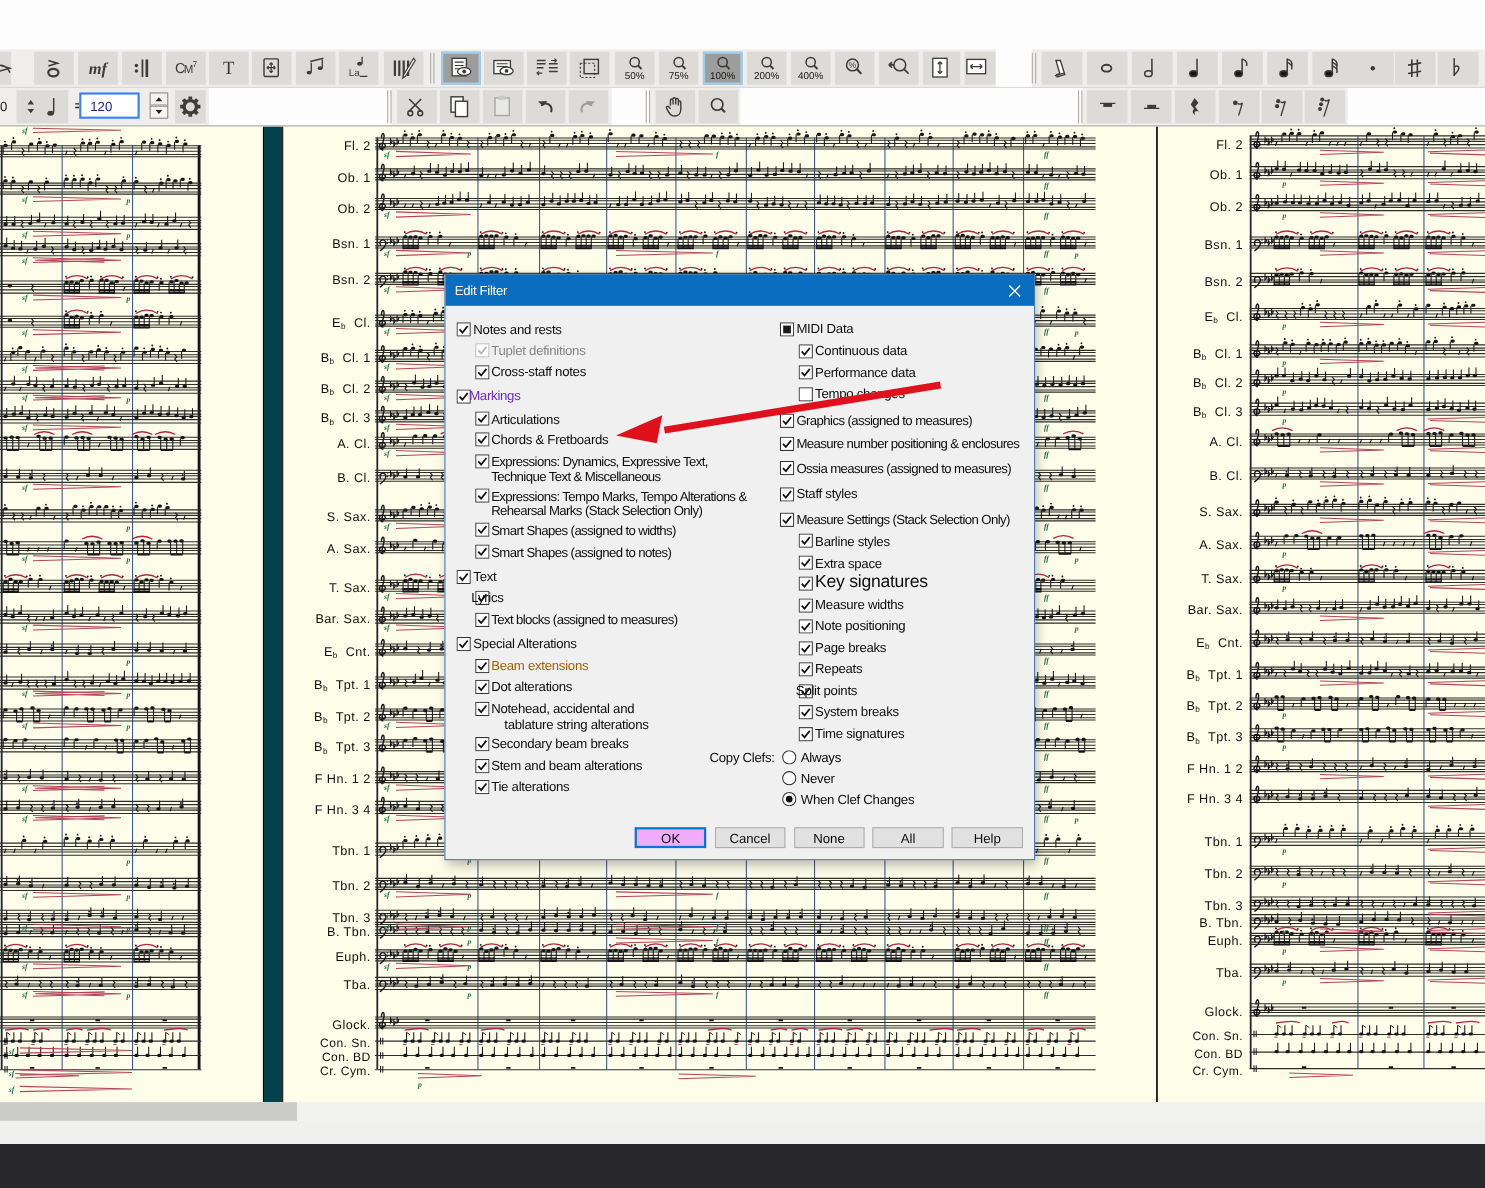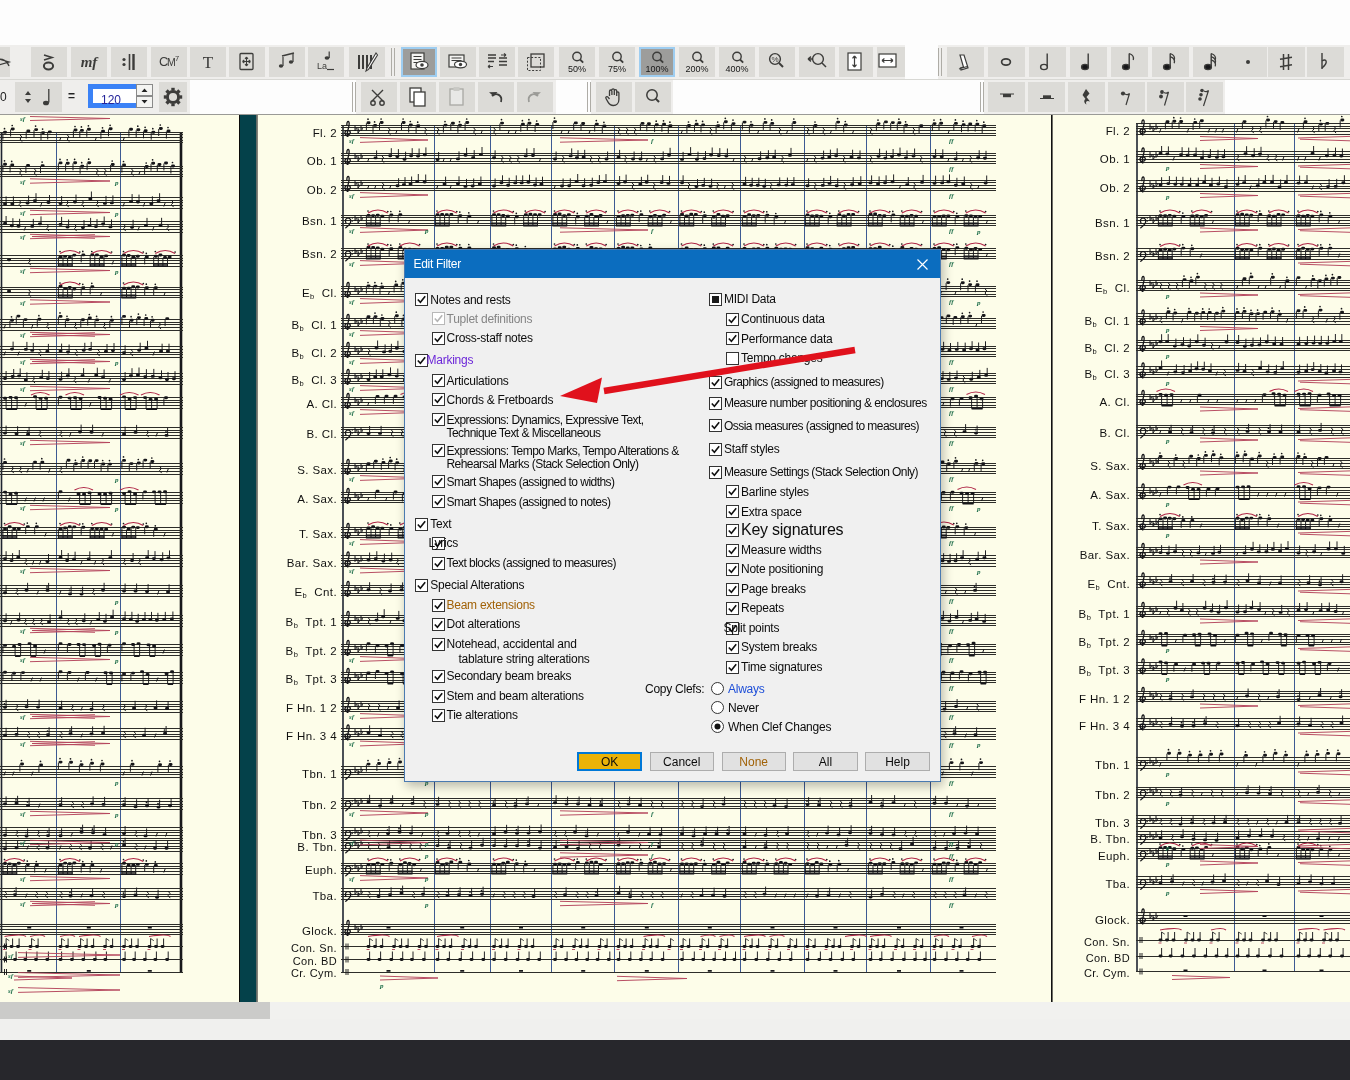--- a/index.html
+++ b/index.html
@@ -201,21 +201,21 @@
     <div style="position:absolute;left:0;top:80px;width:10px;height:34px;color:#222;font-size:12px;line-height:34px">0</div>
     <div style="position:absolute;left:15px;top:82px;width:47px;height:30px;background:#dcdbd7"></div>
     <svg style="position:absolute;left:18px;top:84px" width="26" height="26" viewBox="0 0 26 26">
       <path d="M7 11l3-4 3 4zM7 15l3 4 3-4z" fill="#3c3c3a"></path>
     </svg>
     <svg style="position:absolute;left:36px;top:84px" width="26" height="26" viewBox="0 0 26 26">
       <ellipse cx="10" cy="19" rx="3" ry="2.3" fill="#3c3c3a"></ellipse>
       <path d="M12.8 18.5V5" stroke="#3c3c3a" stroke-width="1.3"></path>
     </svg>
     <div style="position:absolute;left:68px;top:89px;font-size:12px;font-weight:bold;color:#222">=</div>
-    <div style="position:absolute;left:88px;top:84px;width:55px;height:24px;background:#fff;border:5px solid #3b82f6;box-sizing:border-box;font-size:12px;color:#24249a;padding:4px 0 0 8px">120</div>
+    <div style="position:absolute;left:72px;top:84px;width:55px;height:24px;background:#fff;border:2px solid #3b82f6;box-sizing:border-box;font-size:12px;color:#24249a;padding:4px 0 0 8px">120</div>
     <div style="position:absolute;left:136px;top:84px;width:17px;height:12px;background:#f4f4f2;border:1px solid #8a8a8a;box-sizing:border-box"></div>
     <div style="position:absolute;left:136px;top:96px;width:17px;height:12px;background:#f4f4f2;border:1px solid #8a8a8a;box-sizing:border-box"></div>
     <svg style="position:absolute;left:136px;top:84px" width="17" height="24" viewBox="0 0 17 24">
       <path d="M5.5 8l3-3.6L11.5 8zM5.5 16l3 3.6 3-3.6z" fill="#222"></path>
     </svg>
     <div style="position:absolute;left:159px;top:82px;width:28px;height:30px;background:#dcdbd7"></div>
     <svg style="position:absolute;left:160px;top:84px" width="26" height="26" viewBox="0 0 26 26">
       <circle cx="13" cy="13" r="5.6" fill="none" stroke="#3c3c3a" stroke-width="3"></circle>
       <path d="M19.5 13.0L22.2 13.0" stroke="#3c3c3a" stroke-width="3.4"></path>
       <path d="M17.6 17.6L19.5 19.5" stroke="#3c3c3a" stroke-width="3.4"></path>
@@ -746,33 +746,33 @@
     <div style="position:absolute;left:336.5px;top:397px;transform:translateY(-50%);color:#0c0c0c;font-size:12px;letter-spacing:-0.25px;white-space:nowrap">System breaks</div>
     <svg style="position:absolute;left:321.5px;top:410.5px" width="13" height="13">
       <rect x="0.5" y="0.5" width="12" height="12" fill="#fff" stroke="#333"></rect>
       <path d="M2.8 6.5l2.6 2.8 4.8-6" stroke="#111" stroke-width="1.6" fill="none"></path>
     </svg>
     <div style="position:absolute;left:336.5px;top:417px;transform:translateY(-50%);color:#0c0c0c;font-size:12px;letter-spacing:-0.25px;white-space:nowrap">Time signatures</div>
     <div style="position:absolute;left:240.5px;top:438.5px;transform:translateY(-50%);font-size:12px;letter-spacing:-0.25px;color:#0c0c0c">Copy Clefs:</div>
     <svg style="position:absolute;left:306.5px;top:432px" width="13" height="13">
       <circle cx="6.5" cy="6.5" r="6" fill="#fff" stroke="#333"></circle>
     </svg>
-    <div style="position:absolute;left:323.5px;top:438.5px;transform:translateY(-50%);font-size:12px;letter-spacing:-0.25px;color:#1d4ed8">Always</div>
+    <div style="position:absolute;left:323.5px;top:438.5px;transform:translateY(-50%);font-size:12px;letter-spacing:-0.25px;color:#000000">Always</div>
     <svg style="position:absolute;left:306.5px;top:451px" width="13" height="13">
       <circle cx="6.5" cy="6.5" r="6" fill="#fff" stroke="#333"></circle>
     </svg>
     <div style="position:absolute;left:323.5px;top:457.5px;transform:translateY(-50%);font-size:12px;letter-spacing:-0.25px;color:#0c0c0c">Never</div>
     <svg style="position:absolute;left:306.5px;top:470px" width="13" height="13">
       <circle cx="6.5" cy="6.5" r="6" fill="#fff" stroke="#333"></circle>
       <circle cx="6.5" cy="6.5" r="3" fill="#111"></circle>
     </svg>
     <div style="position:absolute;left:323.5px;top:476.5px;transform:translateY(-50%);font-size:12px;letter-spacing:-0.25px;color:#0c0c0c">When Clef Changes</div>
-    <div style="position:absolute;left:172.9px;top:502.4px;width:64.6px;height:19px;background:#eab308;border:2px solid #0078d7;box-sizing:border-box;font-size:12px;color:#0c0c0c;display:flex;align-items:center;justify-content:center">OK</div>
+    <div style="position:absolute;left:172.9px;top:502.4px;width:64.6px;height:19px;background:#f0abfc;border:2px solid #0078d7;box-sizing:border-box;font-size:12px;color:#0c0c0c;display:flex;align-items:center;justify-content:center">OK</div>
     <div style="position:absolute;left:245.2px;top:502.4px;width:64.2px;height:19px;background:#e1e1e1;border:1px solid #adadad;box-sizing:border-box;font-size:12px;color:#0c0c0c;display:flex;align-items:center;justify-content:center">Cancel</div>
-    <div style="position:absolute;left:317.1px;top:502.4px;width:64.1px;height:19px;background:#e1e1e1;border:1px solid #adadad;box-sizing:border-box;font-size:12px;color:#a16207;display:flex;align-items:center;justify-content:center">None</div>
+    <div style="position:absolute;left:317.1px;top:502.4px;width:64.1px;height:19px;background:#e1e1e1;border:1px solid #adadad;box-sizing:border-box;font-size:12px;color:#000000;display:flex;align-items:center;justify-content:center">None</div>
     <div style="position:absolute;left:388.9px;top:502.4px;width:64.2px;height:19px;background:#e1e1e1;border:1px solid #adadad;box-sizing:border-box;font-size:12px;color:#0c0c0c;display:flex;align-items:center;justify-content:center">All</div>
     <div style="position:absolute;left:460.7px;top:502.4px;width:64.6px;height:19px;background:#e1e1e1;border:1px solid #adadad;box-sizing:border-box;font-size:12px;color:#0c0c0c;display:flex;align-items:center;justify-content:center">Help</div>
   </div>
 <svg class="abs" style="left:556px;top:340px;z-index:50" width="310" height="70" viewBox="0 0 310 70">
 <path d="M299 10 L48 51" stroke="#e0111c" stroke-width="6.4"></path>
 <path d="M4 56 L46 37.5 L41 63 Z" fill="#e0111c"></path>
 </svg>
 <div class="abs" style="left:0;top:1002px;width:1350px;height:17px;background:#f1f1ef"></div>
 <div class="abs" style="left:0;top:1002px;width:270px;height:17px;background:#cbcbc9"></div>
 <div class="abs" style="left:0;top:1019px;width:1350px;height:21px;background:#f0f0ee"></div>

